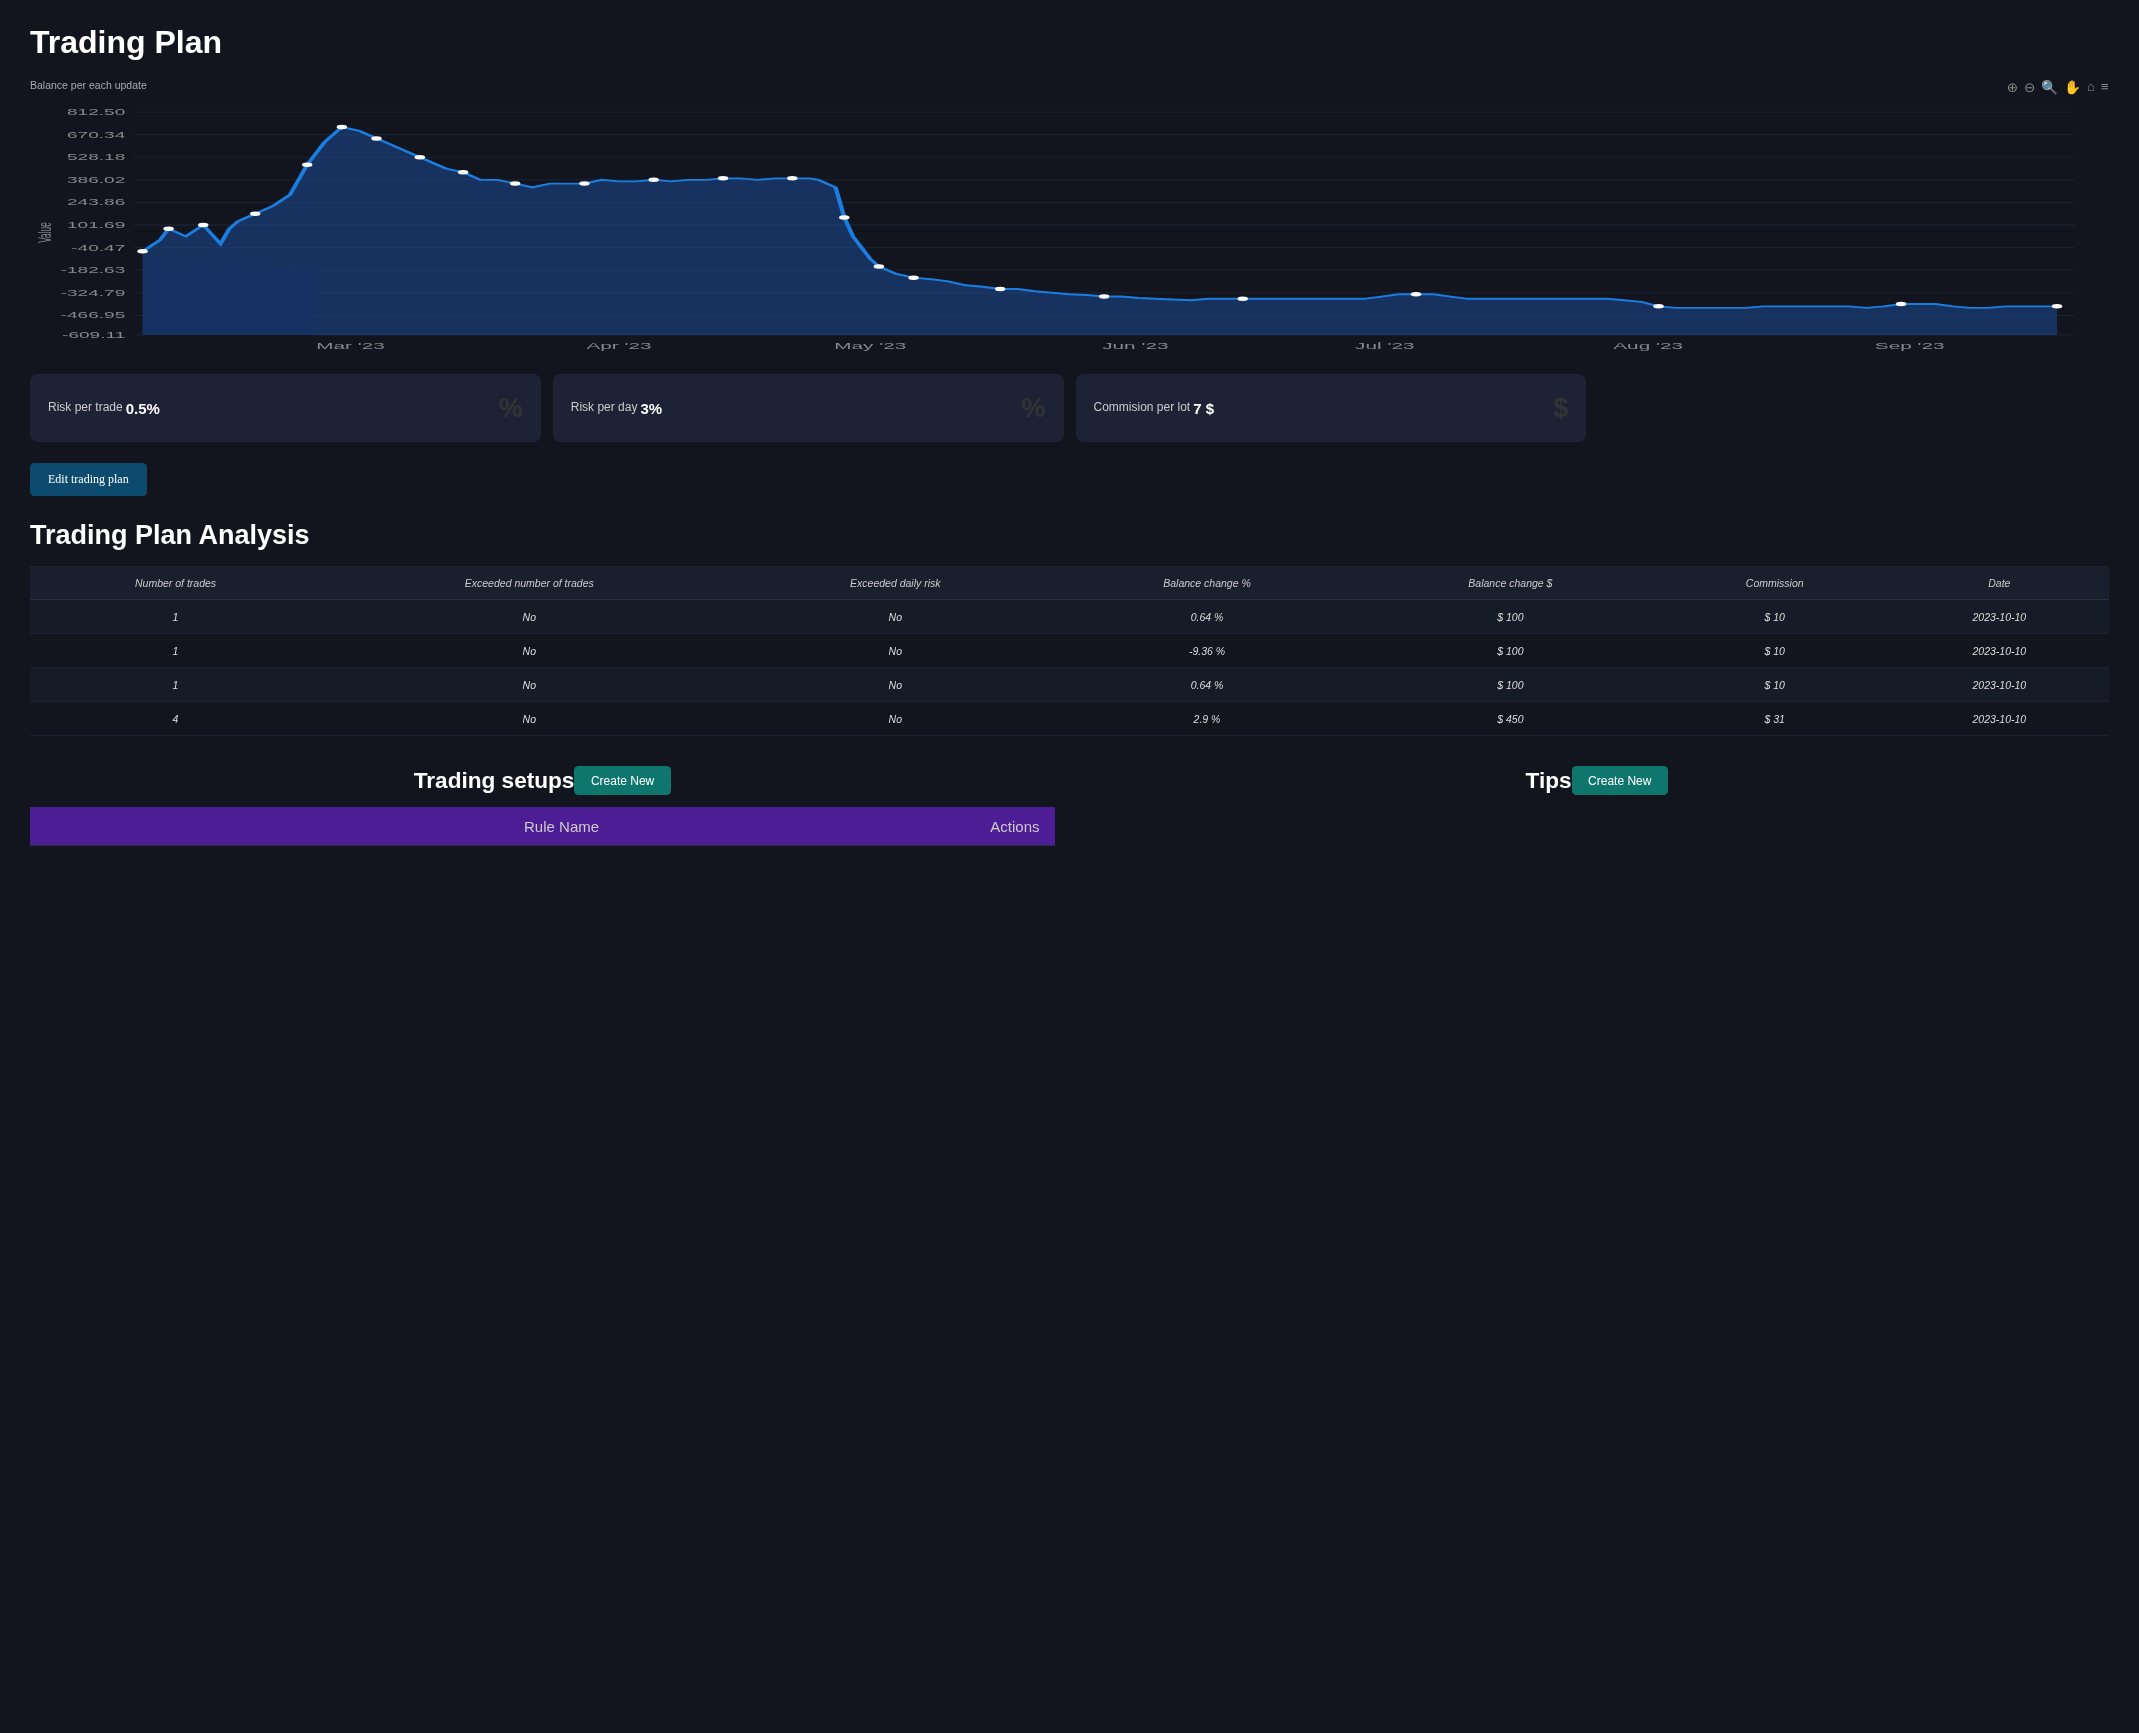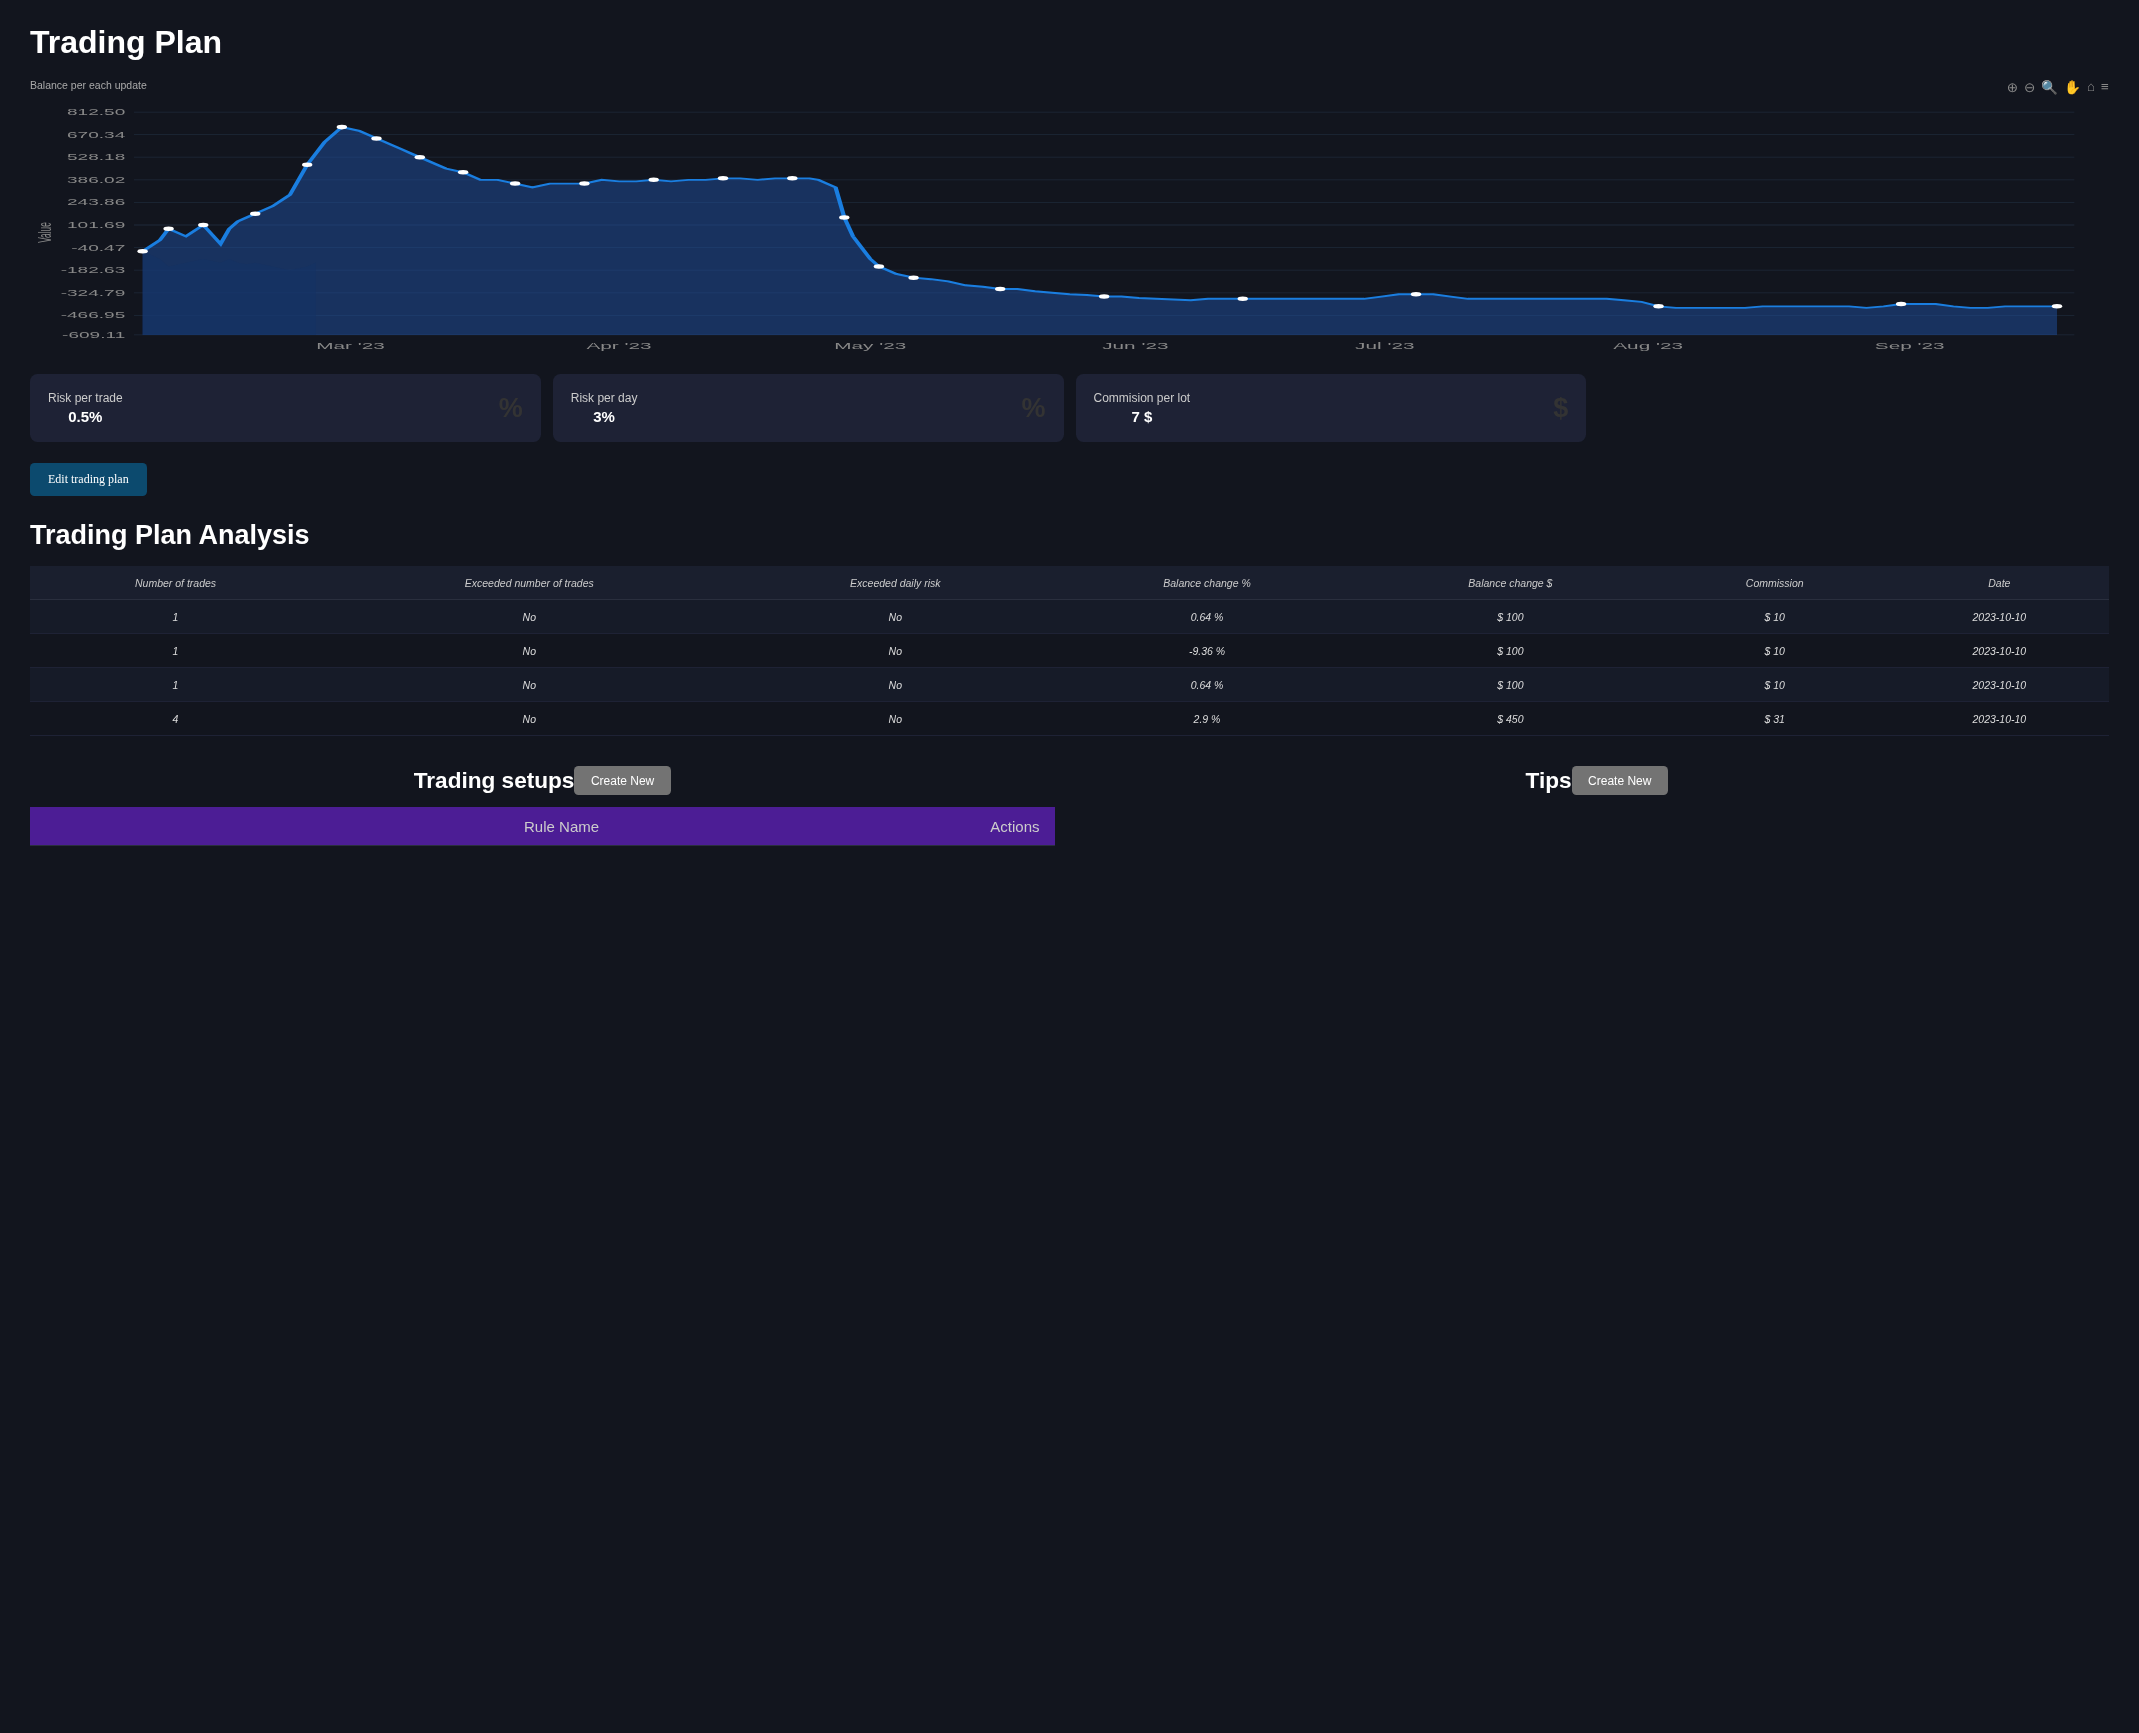--- a/index.html
+++ b/index.html
@@ -69,23 +69,22 @@
       border-radius: 7.5px;
       padding: 16.5px 18px;
       display: flex;
       align-items: center;
       justify-content: space-between;
       min-height: 68px;
     }
 
     .metric-card-left {
       display: flex;
-      flex-direction: column;
+      flex-direction: row;
       gap: 3px;
-      align-items: center;
     }
 
     .metric-card-title {
       font-size: 12px;
       color: #ccc;
       font-weight: 400;
     }
 
     .metric-card-value {
       font-size: 15px;
@@ -166,21 +165,21 @@
       justify-content: center;
       margin-bottom: 12px;
     }
 
     .bottom-section-title {
       font-size: 22.6px;
       font-weight: 700;
     }
 
     .create-new-btn {
-      background: #737373;
+      background: #0f766e;
       color: #fff;
       border: none;
       border-radius: 4.5px;
       padding: 7.5px 16.5px;
       font-size: 12px;
       cursor: pointer;
       font-weight: 500;
     }
 
     .bottom-table {

